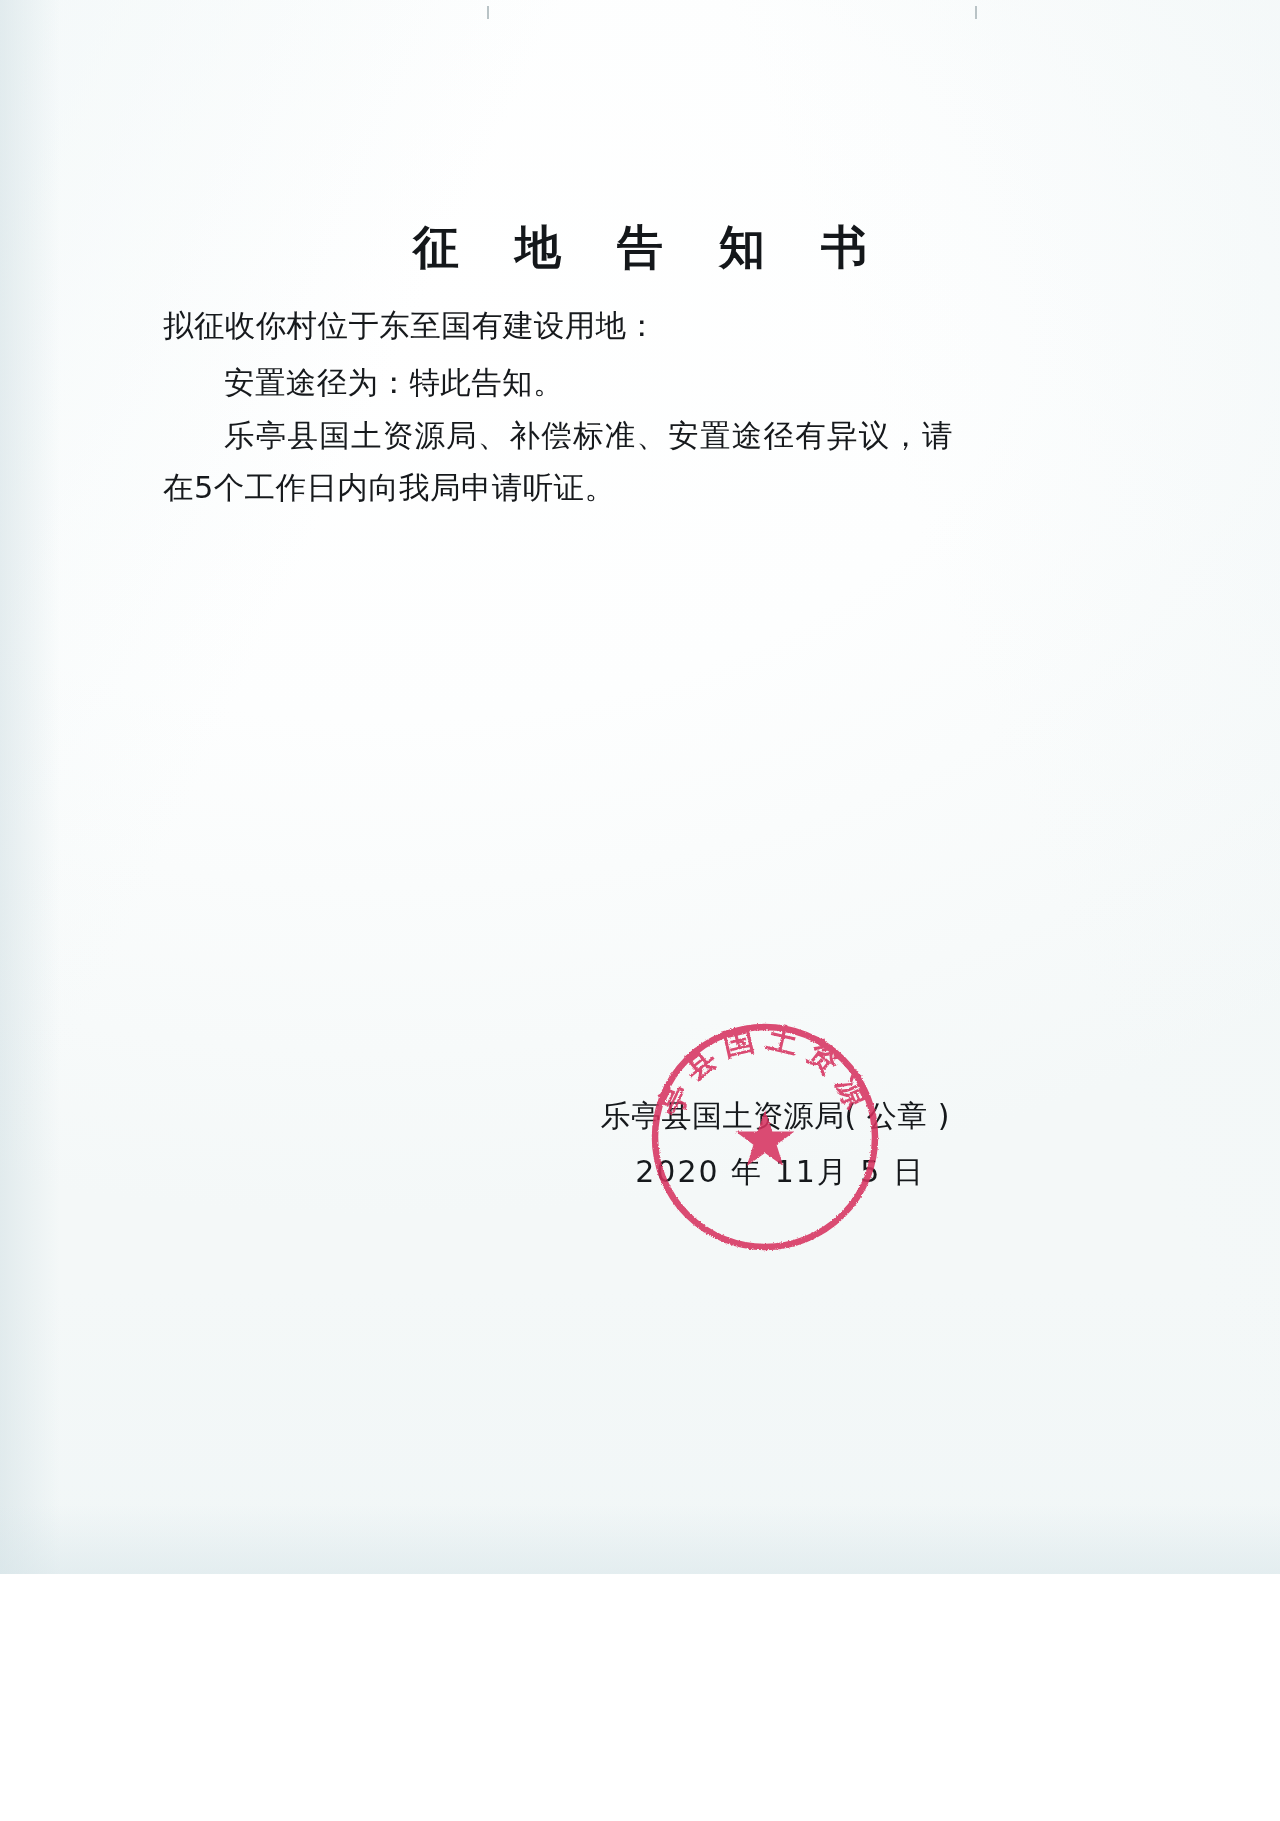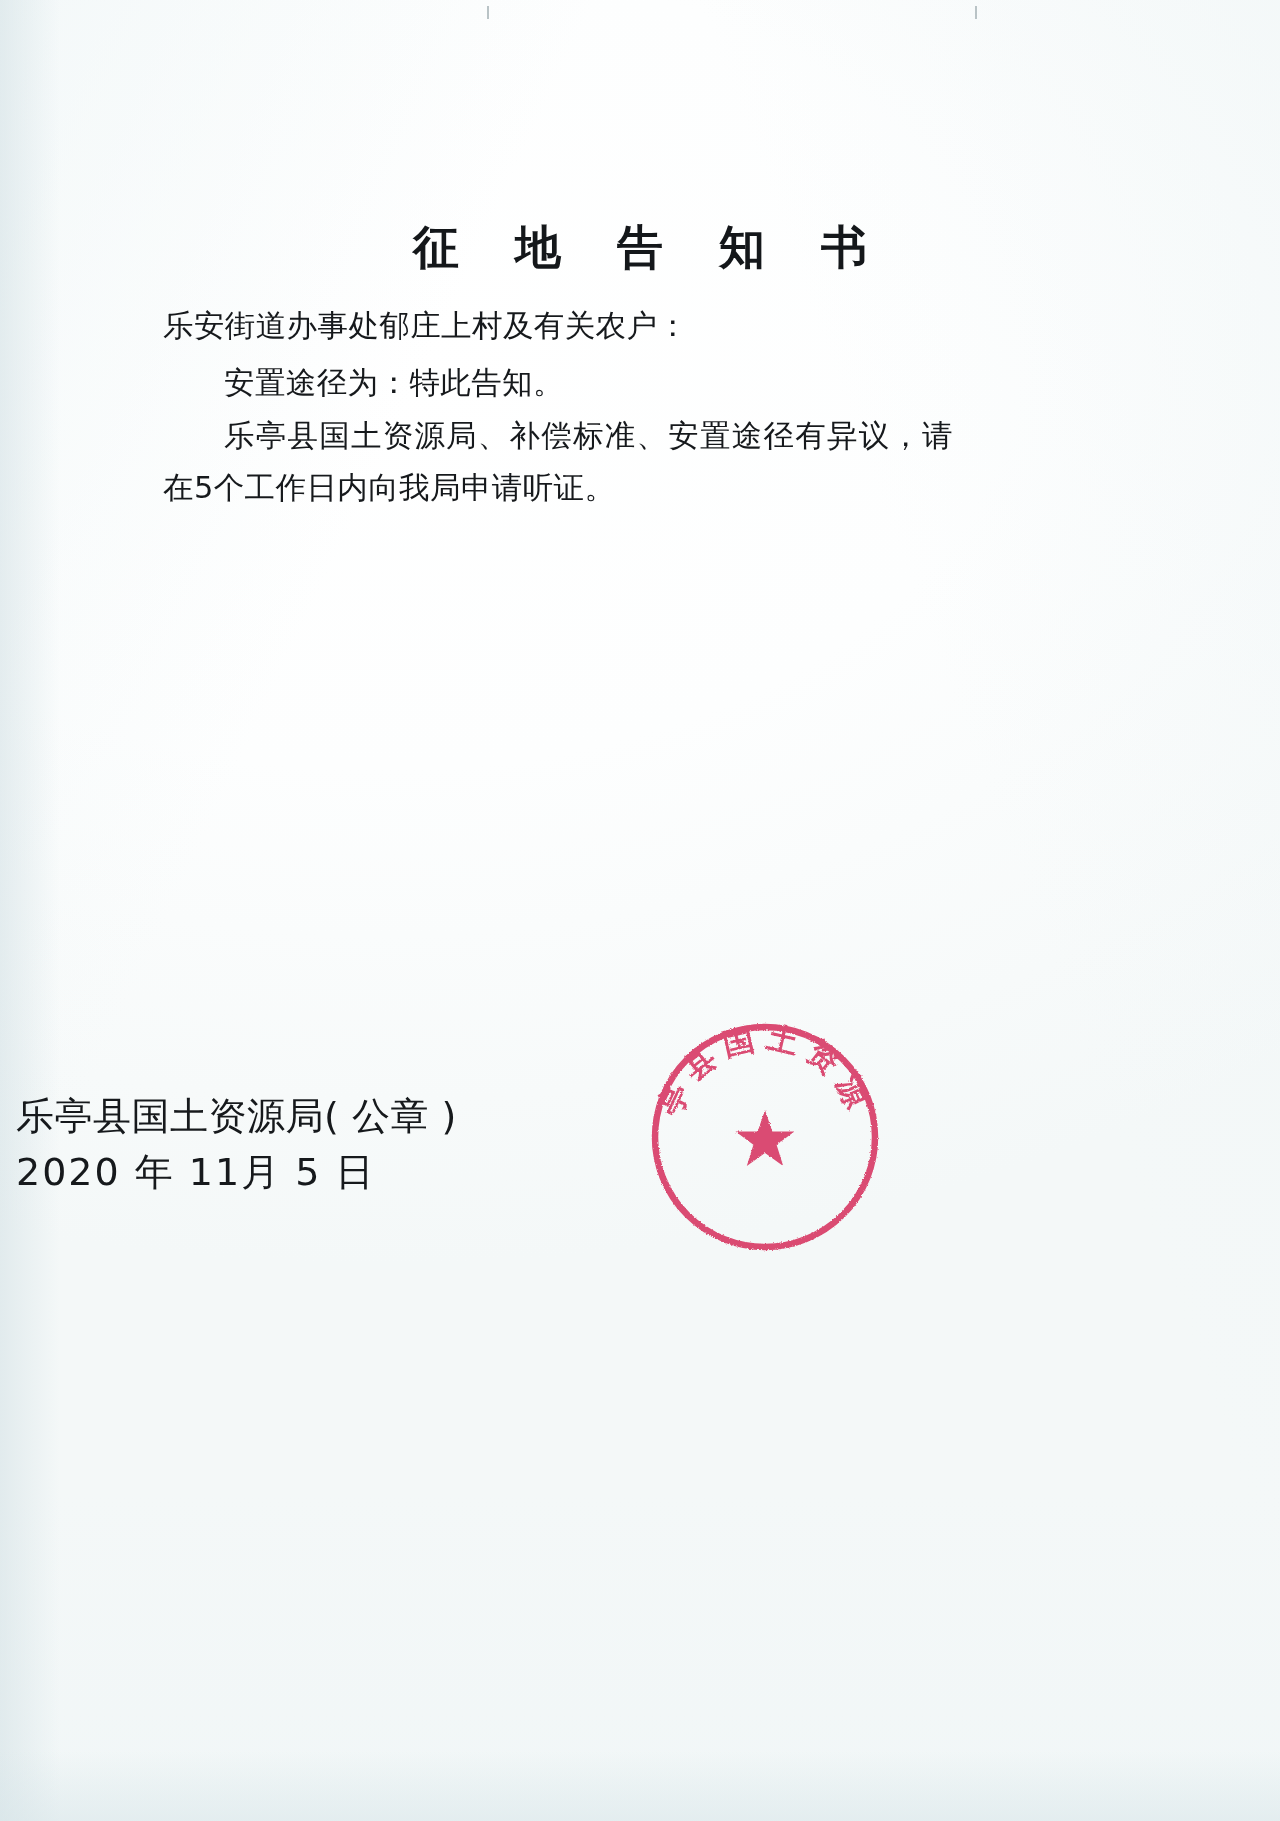--- a/index.html
+++ b/index.html
@@ -7,21 +7,21 @@
     margin: 0;
     padding: 0;
     background: #ffffff;
   }
   body {
     font-family: "DejaVu Sans", "Liberation Sans", sans-serif;
   }
   .page {
     position: relative;
     width: 1280px;
-    height: 1821px;
+    height: 1574px;
     margin: 0 auto;
     background:
       radial-gradient(ellipse 1400px 900px at 30% 20%, #ffffff 0%, #fdfefe 45%, #f4f8f8 100%);
     overflow: hidden;
     box-sizing: border-box;
   }
   
   .paper-tint {
     position: absolute;
     inset: 0;
@@ -90,23 +90,24 @@
   }
   .gap-sm { height: 4px; }
 
   .sign-block {
     position: absolute;
     top: 1088px;
     left: 0;
     width: 100%;
   }
   .sign-line {
-    font-size: 38px;
+    font-size: 30px;
     line-height: 56px;
     color: #16191c;
+    text-align: right;
     padding-right: 330px;
     font-weight: 500;
     letter-spacing: 0.5px;
     position: relative;
     z-index: 3;
     padding-left: 16px;
   }
   .sign-line.date {
     padding-right: 355px;
     letter-spacing: 2px;
@@ -136,21 +137,21 @@
   <div class="edge-shade-left"></div>
   <div class="edge-shade-bottom"></div>
 
   <div class="reg-mark m1"></div>
   <div class="reg-mark m2"></div>
 
   <h1 class="doc-title">征 地 告 知 书</h1>
 
   <div class="body-block">
 
-    <p class="para">乐安街道办事处郁庄上村及有关农户：</p>
+    <p class="para">拟征收你村位于东至国有建设用地：</p>
 
     <div class="gap-sm"></div>
 
 
 
     <p class="para indent">安置途径为：特此告知。</p>
 
     <p class="para indent">乐亭县国土资源局、补偿标准、安置途径有异议，请在5个工作日内向我局申请听证。</p>
 
   </div>

